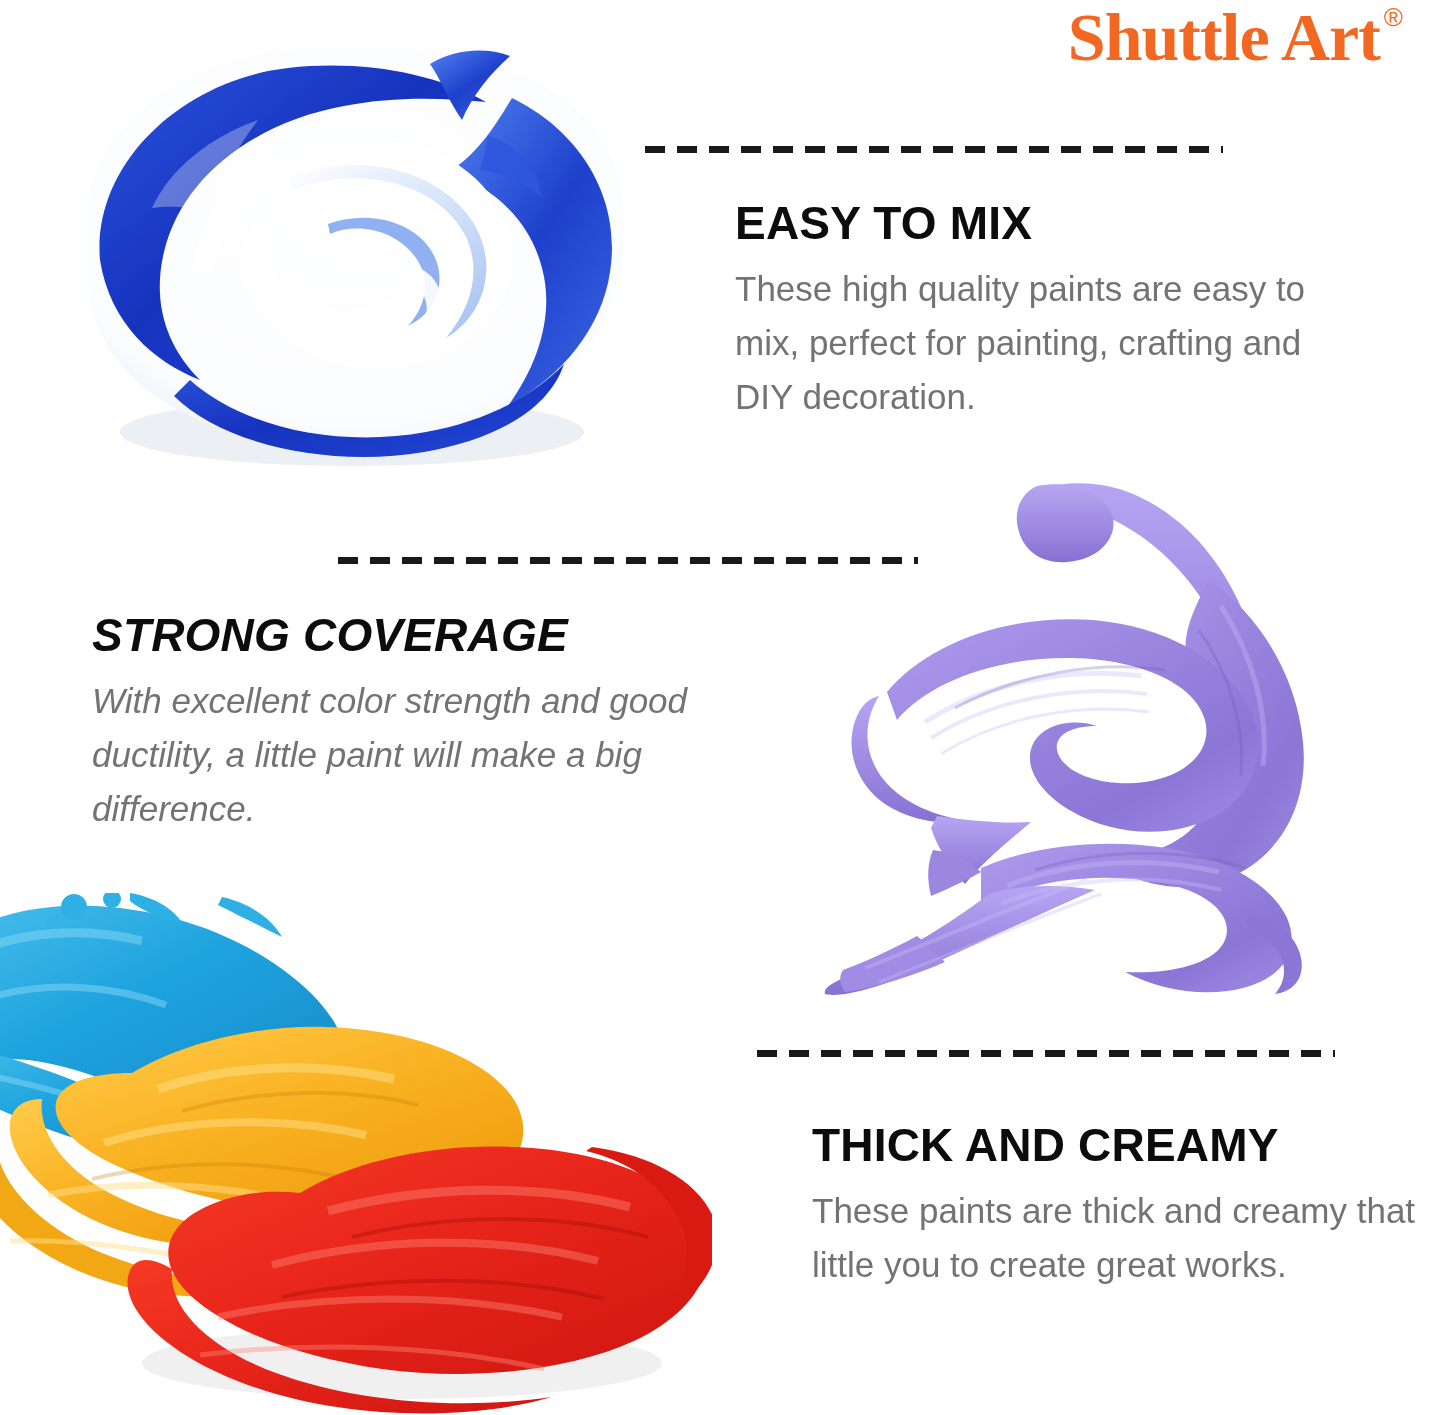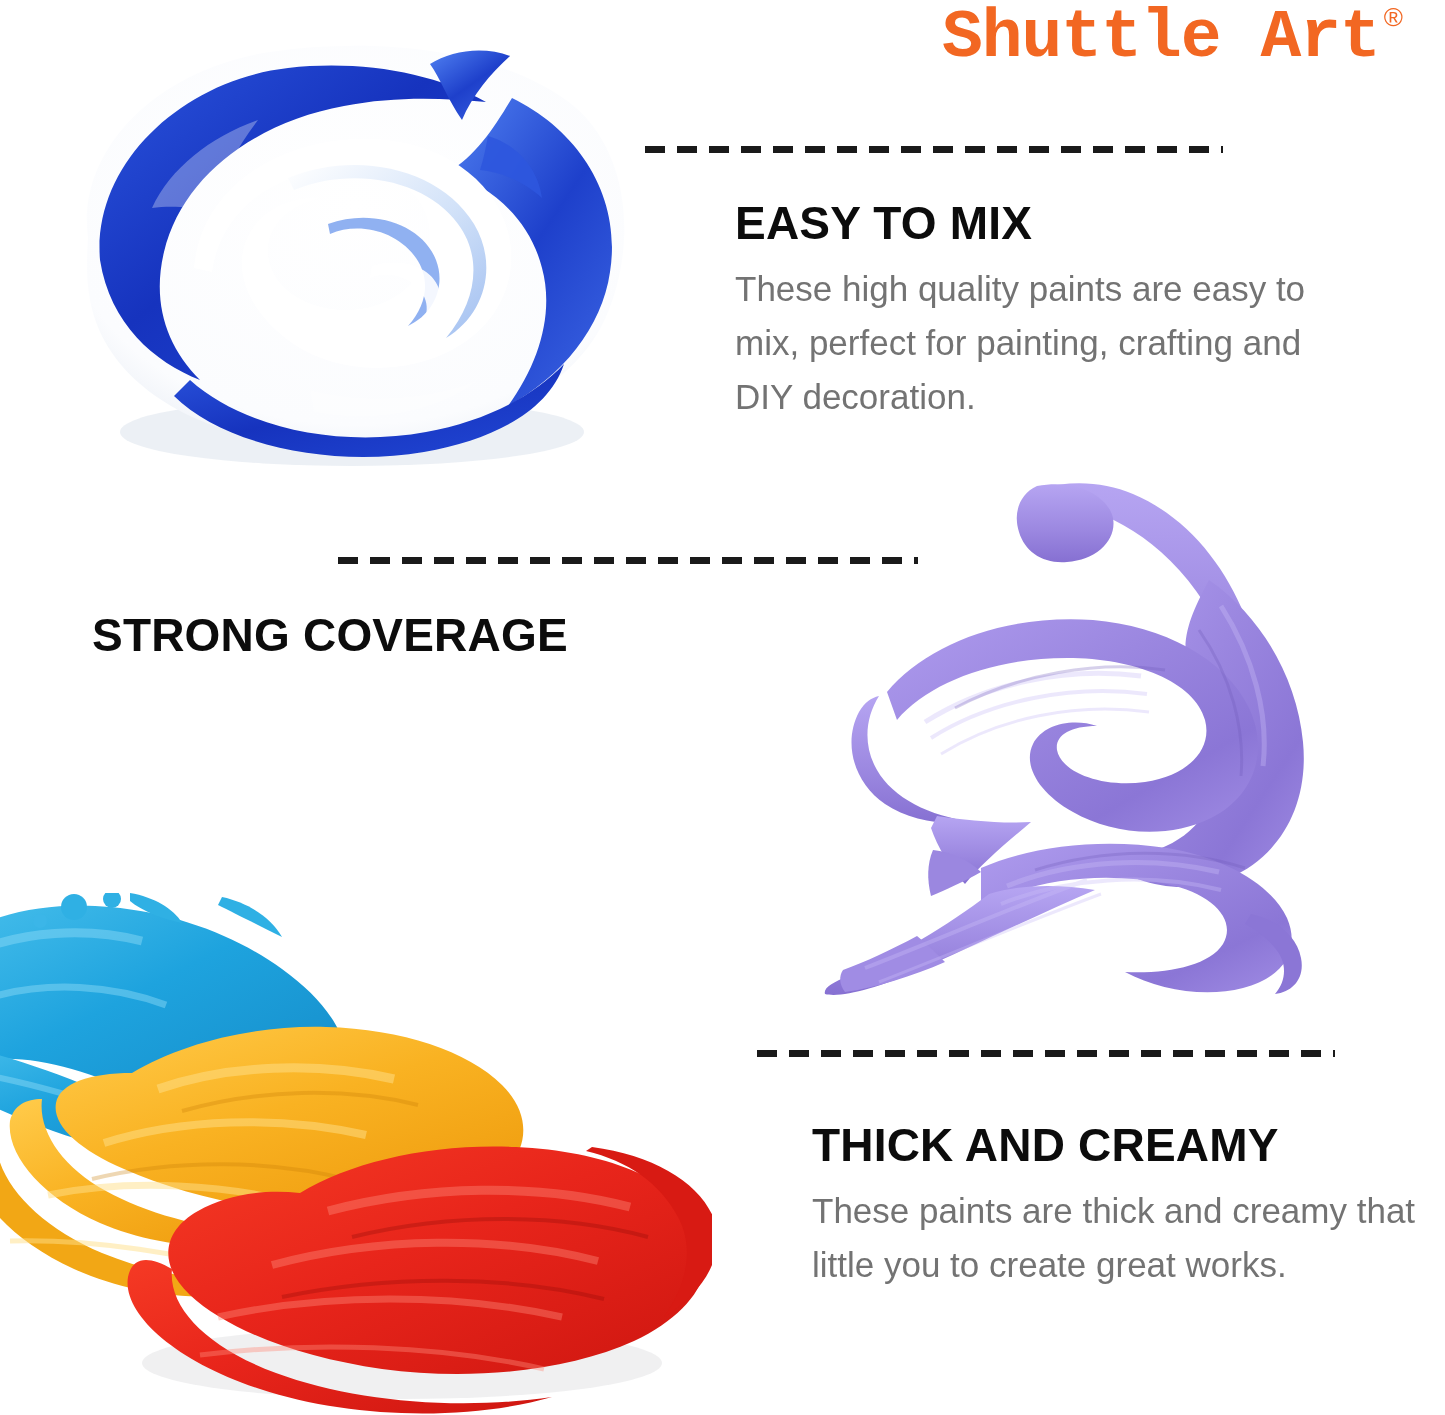--- a/index.html
+++ b/index.html
@@ -19,21 +19,21 @@
   
   .brand {
     position: absolute;
     top: 2px;
     right: 42px;
     display: flex;
     align-items: flex-start;
     line-height: 1;
   }
   .brand-word {
-    font-family: Liberation Mono, monospace;
+    font-family: Liberation Serif, serif;
     font-size: 68px;
     font-weight: bold;
     letter-spacing: -1px;
     color: #F26722;
     line-height: 1.05;
     white-space: nowrap;
   }
   .brand-reg {
     font-size: 26px;
     color: #F26722;
@@ -69,21 +69,21 @@
   }
   .feature-body {
     font-family: "Liberation Sans", sans-serif;
     font-size: 35px;
     font-weight: 400;
     color: #737373;
     line-height: 54px;
     margin: 0;
   }
   #feature-easy-to-mix      { left: 735px; top: 200px; width: 580px; }
-  #feature-strong-coverage  { left: 92px;  top: 612px; width: 660px; }
+  #feature-strong-coverage  { left: 92px;  top: 612px; width: 660px; font-style: italic; }
   #feature-thick-creamy     { left: 792px; top: 1122px; width: 650px; margin-left: 20px; }
 
   
   .art { position: absolute; }
   #art-blue-swirl   { left: 42px;  top: 28px;   width: 610px; height: 445px; }
   #art-purple-sweep { left: 805px; top: 470px;  width: 570px; height: 540px; }
   #art-cmy-smear    { left: -18px; top: 893px;  width: 730px; height: 525px; }
 </style>
 </head>
 <body>
@@ -328,20 +328,21 @@
 
   <div class="feature" id="feature-easy-to-mix">
     <h2 class="feature-heading">EASY TO MIX</h2>
     <p class="feature-body">These high quality paints are easy to mix, perfect for painting, crafting and DIY decoration.</p>
   </div>
 
   <div class="dash-rule" id="dash-2"></div>
 
   <div class="feature" id="feature-strong-coverage">
     <h2 class="feature-heading">STRONG COVERAGE</h2>
+    <p class="feature-body">With excellent color strength and good ductility, a little paint will make a big difference.</p>
   </div>
 
   <div class="dash-rule" id="dash-3"></div>
 
   <div class="feature" id="feature-thick-creamy">
     <h2 class="feature-heading">THICK AND CREAMY</h2>
     <p class="feature-body">These paints are thick and creamy that little you to create great works.</p>
   </div>
 
 </div>

